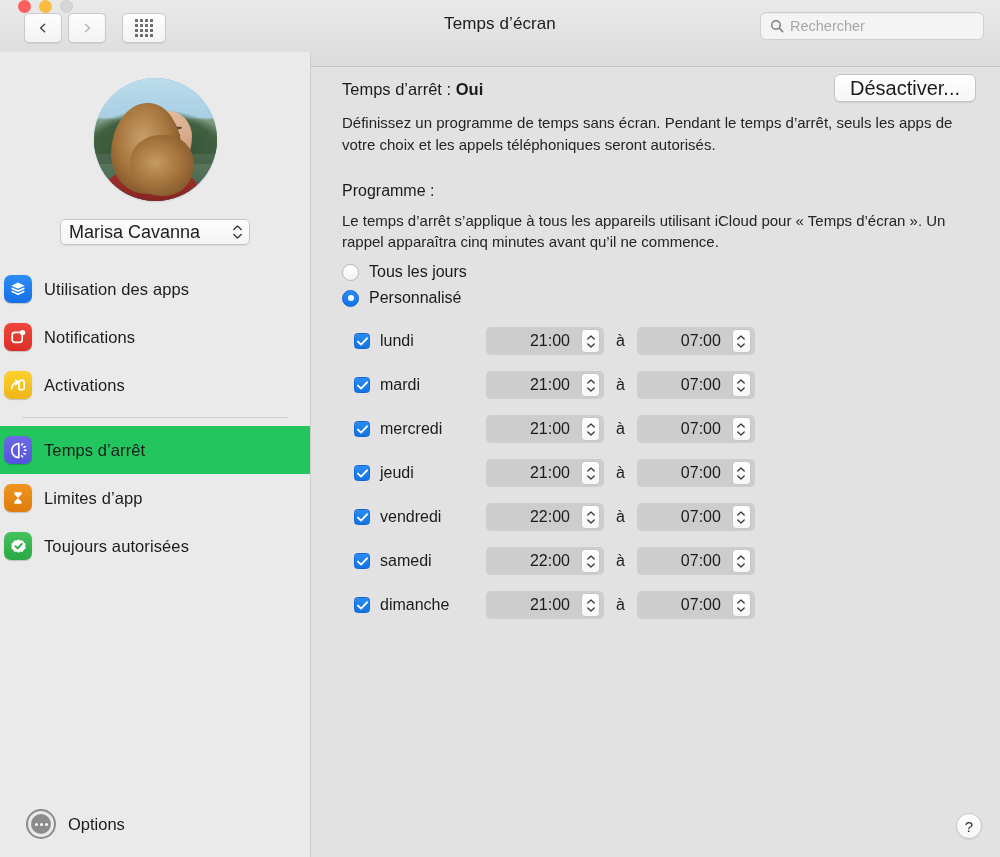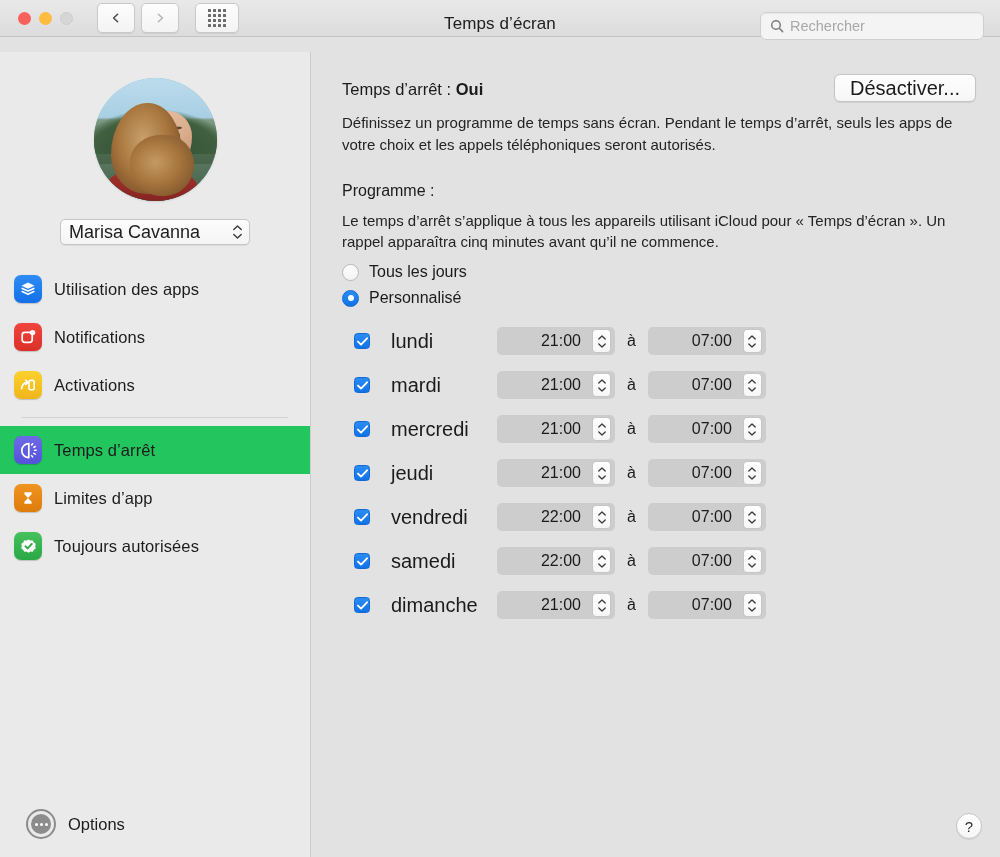--- a/index.html
+++ b/index.html
@@ -13,24 +13,24 @@
   .window {
     position: relative;
     width: 1000px; height: 857px;
     background: #e2e2e2;
     overflow: hidden;
   }
 
   
   .titlebar {
     position: absolute; top: 0; left: 0;
-    width: 1000px; height: 37px;
+    width: 1000px; height: 67px;
     background: linear-gradient(to bottom, #e9e9e9 0%, #dcdcdc 100%);
     border-bottom: 1px solid #c4c4c4;
-    display: flex; align-items: center;
+    display: flex;  flex-direction: column;
   }
   .traffic { display: flex; gap: 8px; margin-left: 18px; }
   .light { width: 13px; height: 13px; border-radius: 50%; }
   .light.red { background: #fc605c; }
   .light.yellow { background: #fdbc40; }
   .light.gray { background: #d6d6d6; border: 1px solid #cdcdcd; }
 
   .navgroup { display: flex; gap: 6px; margin-left: 24px; }
   .navbtn {
     width: 38px; height: 30px; border-radius: 5px;
@@ -113,21 +113,21 @@
   }
   .userpopup .name { font-size: 18px; color: #1d1d1d; }
   .popup-arrows {
     position: absolute; right: 7px; top: 50%; transform: translateY(-50%);
     display: flex; flex-direction: column; gap: 2px; align-items: center;
   }
 
   .sb-list { margin-top: 20px; }
   .sb-item {
     display: flex; align-items: center; gap: 12px;
-    height: 48px; padding-left: 14px;
+    height: 48px; padding-left: 4px;
   }
   .sb-item.selected { background: #22c55e; }
   .sb-icon {
     width: 28px; height: 28px; border-radius: 7px; flex: 0 0 28px;
     display: flex; align-items: center; justify-content: center;
     box-shadow: 0 .5px 1px rgba(0,0,0,.18);
     position: relative;
   }
   .sb-label { font-size: 16.5px; color: #1c1c1c; letter-spacing: .1px; }
   .sb-sep { height: 1px; background: #d2d2d2; margin: 8px 22px 8px 22px; }
@@ -188,21 +188,21 @@
   .radio-label { font-size: 16px; color: #1b1b1b; }
 
   .days { margin: 8px 0 0 42px; }
   .day-row { display: flex; align-items: center; height: 44px; }
   .checkbox {
     width: 16px; height: 16px; border-radius: 3.5px; flex: 0 0 16px;
     background: linear-gradient(to bottom,#2b8cf8,#1172e6);
     border: 1px solid #1068d4;
     display: flex; align-items: center; justify-content: center;
   }
-  .day-label { font-size: 20px; color: #1b1b1b; margin-left: 21px; width: 106px; }
+  .day-label { font-size: 16px; color: #1b1b1b; margin-left: 10px; width: 106px; }
   .stepper {
     width: 118px; height: 28px; border-radius: 5px;
     background: #cdcdcd;
     display: flex; align-items: center; position: relative;
   }
   .stepper .val {
     flex: 1; text-align: right; padding-right: 34px;
     font-size: 16px; color: #1b1b1b;
   }
   .step-arrows {

